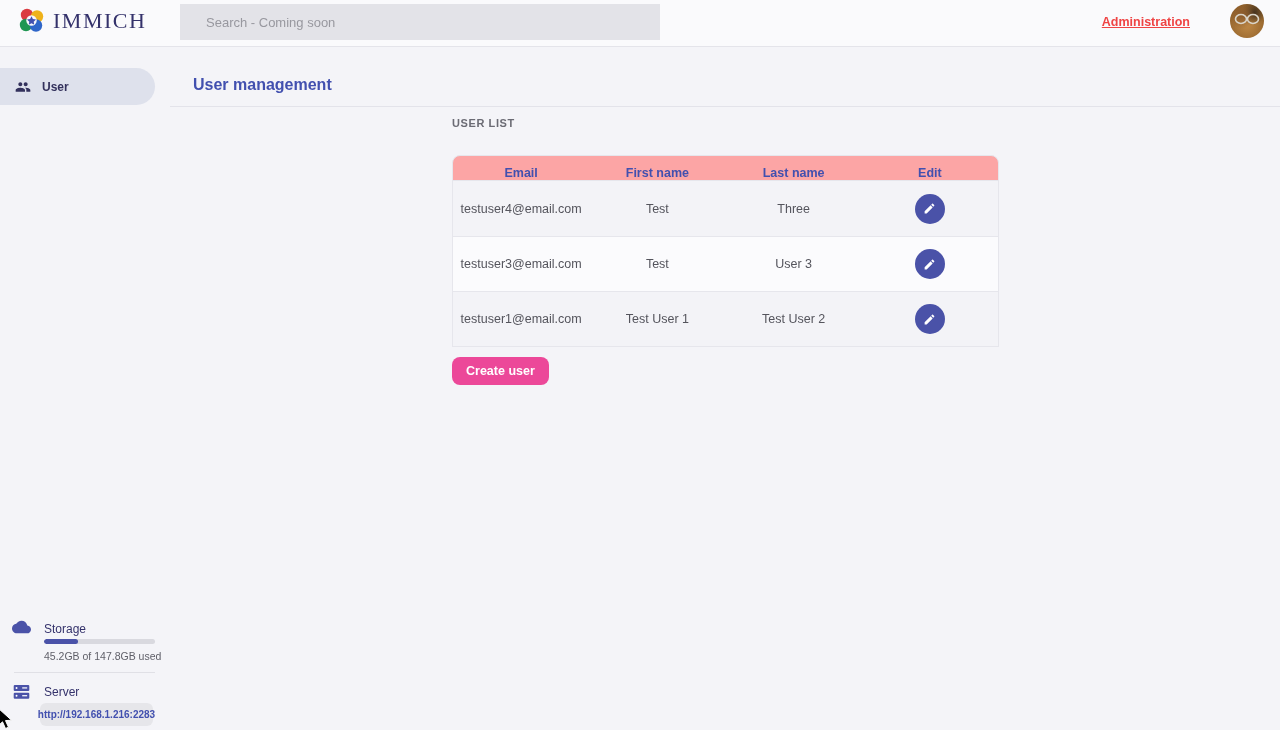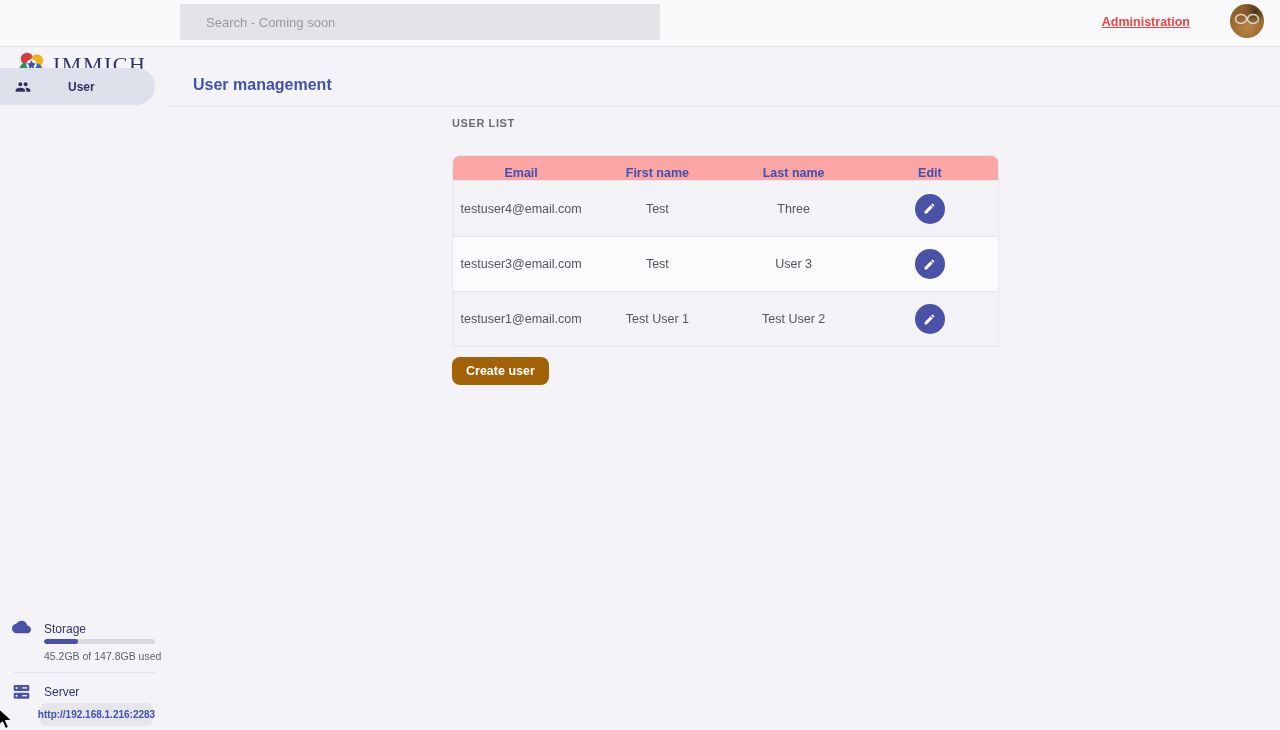--- a/index.html
+++ b/index.html
@@ -10,21 +10,21 @@
     position:relative;
     color:#55555e;
   }
 
   
   .topbar {
     position:absolute; left:0; top:0; width:1280px; height:47px;
     background:#fafafc; border-bottom:1px solid #e4e4ea;
     display:flex; align-items:center;
   }
-  .brand { position:absolute; left:18px; top:7px; display:flex; align-items:center; gap:8px;margin-top:44px; }
+  .brand { position:absolute; left:18px; top:7px; display:flex; align-items:center; gap:8px; }
   .brand-name {
     font-family:"Liberation Serif","DejaVu Serif",serif;
     font-size:22px; letter-spacing:1.5px; color:#34326b; font-weight:500;
   }
   .searchbar {
     position:absolute; left:180px; top:4px; width:480px; height:36px;
     background:#e3e3e8; border-radius:0; border:none;
     padding-left:26px; font-size:13px; color:#5a5a64;
     font-family:"Liberation Sans",sans-serif; outline:none;
   }
@@ -45,21 +45,21 @@
   .avatar svg { position:absolute; left:4px; top:8px; }
 
   
   .sidebar { position:absolute; left:0; top:47px; width:170px; height:683px; }
   .side-item {
     position:absolute; left:0; top:21px; width:155px; height:37px;
     background:#dee1ec; border-radius:0 20px 20px 0;
     display:flex; align-items:center; gap:11px; padding-left:15px;
     cursor:pointer;
   }
-  .side-item-label { font-size:12px; font-weight:600; color:#33315c;margin-left:26px; }
+  .side-item-label { font-size:12px; font-weight:600; color:#33315c; }
 
   .widget-title { font-size:12px; font-weight:400; color:#34326b; }
   .pos { position:absolute; }
 
   .progress-track {
     position:absolute; left:44px; top:592px; width:111px; height:5px;
     background:#d9d9df; border-radius:3px; overflow:hidden;
   }
   .progress-fill { height:100%; background:#4a52a8; border-radius:3px; }
   .usage-text { position:absolute; left:44px; top:603px; font-size:10.5px; color:#5f5f68; }
@@ -104,21 +104,21 @@
   .trow.even { background:#fbfbfd; }
   .trow .td { text-align:center; font-size:12.5px; color:#54545c; }
   .edit-cell { display:flex; justify-content:center; }
   .edit-btn {
     width:30px; height:30px; border-radius:50%; border:none;
     background:#4a52a8; display:flex; align-items:center; justify-content:center;
     cursor:pointer;
   }
   .create-btn {
     position:absolute; left:452px; top:357px; height:28px; padding:0 14px;
-    background:#a16207; color:#ffffff; border:none; border-radius:8px;
+    background:#ec4899; color:#ffffff; border:none; border-radius:8px;
     font-size:12.5px; font-weight:700; font-family:"Liberation Sans",sans-serif;
     cursor:pointer;
   }
 
   .cursor { position:absolute; left:-3px; top:707px; pointer-events:none; }
 </style>
 </head>
 <body>
 
 <div class="topbar">

